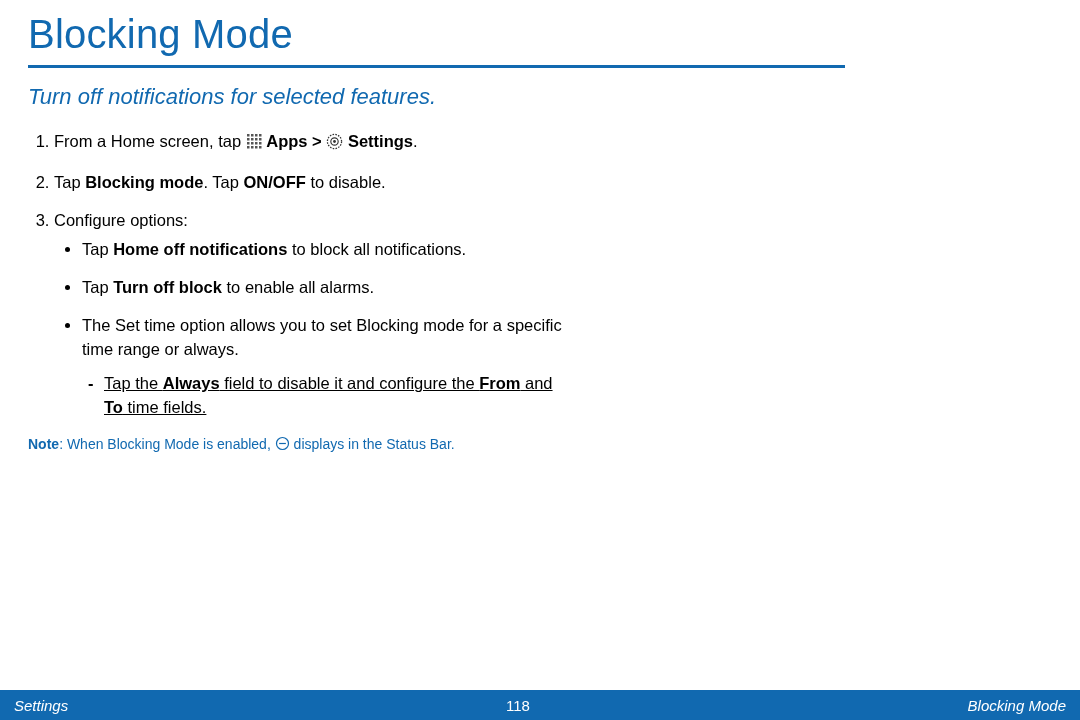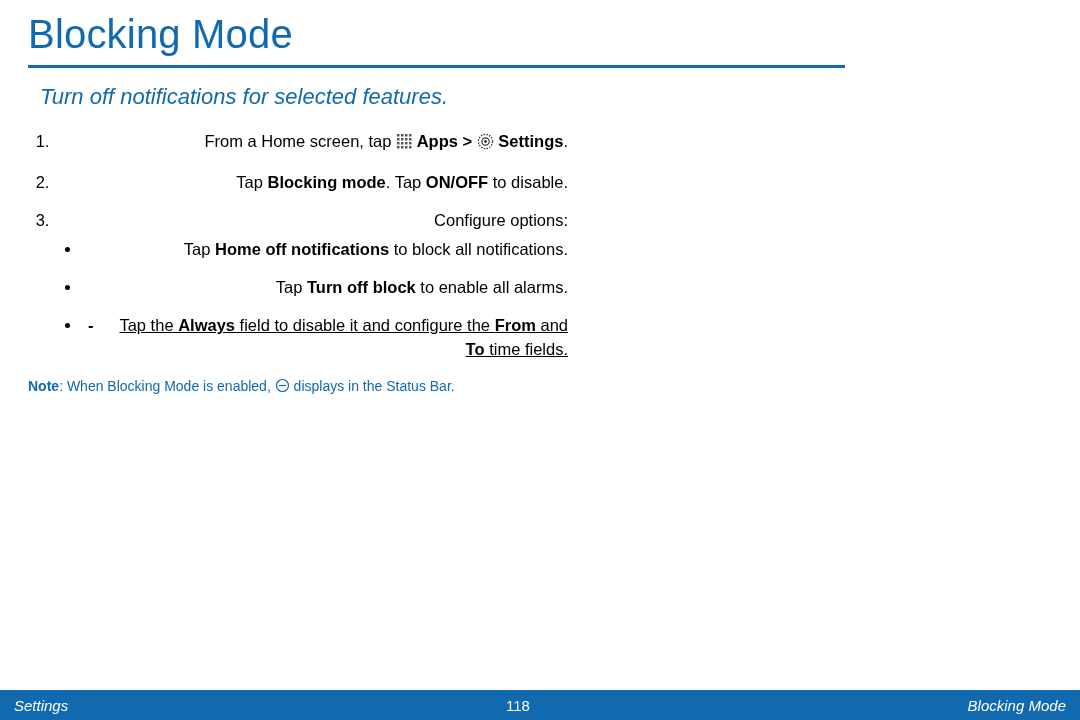--- a/index.html
+++ b/index.html
@@ -1,23 +1,23 @@
 <!DOCTYPE html>
 <html><head>
 <meta charset="utf-8">
 <style>
   * { box-sizing: border-box; margin: 0; padding: 0; }
   html, body { width: 1080px; height: 720px; font-family: Arial, Helvetica, sans-serif; background: #fff; color: #000; }
   .page { width: 873px; height: 720px; position: relative; padding: 12px 28px 0 28px; }
   .title { font-size: 40px; font-weight: 400; color: #1169b0; letter-spacing: 0.2px; padding-bottom: 6px; }
   .rule { border: none; border-top: 3px solid #1169b0; margin-top: 2px; margin-bottom: 14px; }
-  .intro { font-size: 22px; font-style: italic; color: #1169b0; line-height: 1.35; max-width: 520px; margin-bottom: 18px; margin-left: 12px; }
+  .intro { font-size: 22px; font-style: italic; color: #1169b0; line-height: 1.35; max-width: 520px; margin-bottom: 18px; }
   .content { font-size: 16.5px; line-height: 1.45; max-width: 540px; }
   ol.steps { list-style: decimal; padding-left: 26px; }
-  ol.steps > li { margin-bottom: 14px; text-align: right; }
+  ol.steps > li { margin-bottom: 14px; }
   ul.bullets { list-style: disc; padding-left: 28px; margin-top: 6px; }
   ul.bullets > li { margin-bottom: 14px; }
   ul.dash { list-style: none; padding-left: 22px; margin-top: 10px; }
   ul.dash > li { margin-bottom: 12px; position: relative; text-decoration: underline; }
   ul.dash > li::before { content: "-"; position: absolute; left: -16px; top: 0; font-weight: bold; }
   .bold { font-weight: 700; }
   .apps-icon { display: inline-block; vertical-align: -2px; }
   .settings-icon { display: inline-block; vertical-align: -3px; }
   .blocking-icon { display: inline-block; vertical-align: -2px; }
   .note { color: #1169b0; margin-top: 6px; max-width: 520px; font-size: 14px; line-height: 1.45; }
@@ -83,20 +83,21 @@
       <li>
         <span>Configure options:</span>
         <ul class="bullets">
           <li>
             <span>Tap </span><span class="bold">Home off notifications</span><span> to block all notifications.</span>
           </li>
           <li>
             <span>Tap </span><span class="bold">Turn off block</span><span> to enable all alarms.</span>
           </li>
           <li>
+            <span>The Set time option allows you to set Blocking mode for a specific time range or always.</span>
             <ul class="dash">
               <li>
                 <span>Tap the </span><span class="bold">Always</span><span> field to disable it and configure the </span><span class="bold">From</span><span> and </span><span class="bold">To</span><span> time fields.</span>
               </li>
             </ul>
           </li>
         </ul>
       </li>
 
     </ol>

